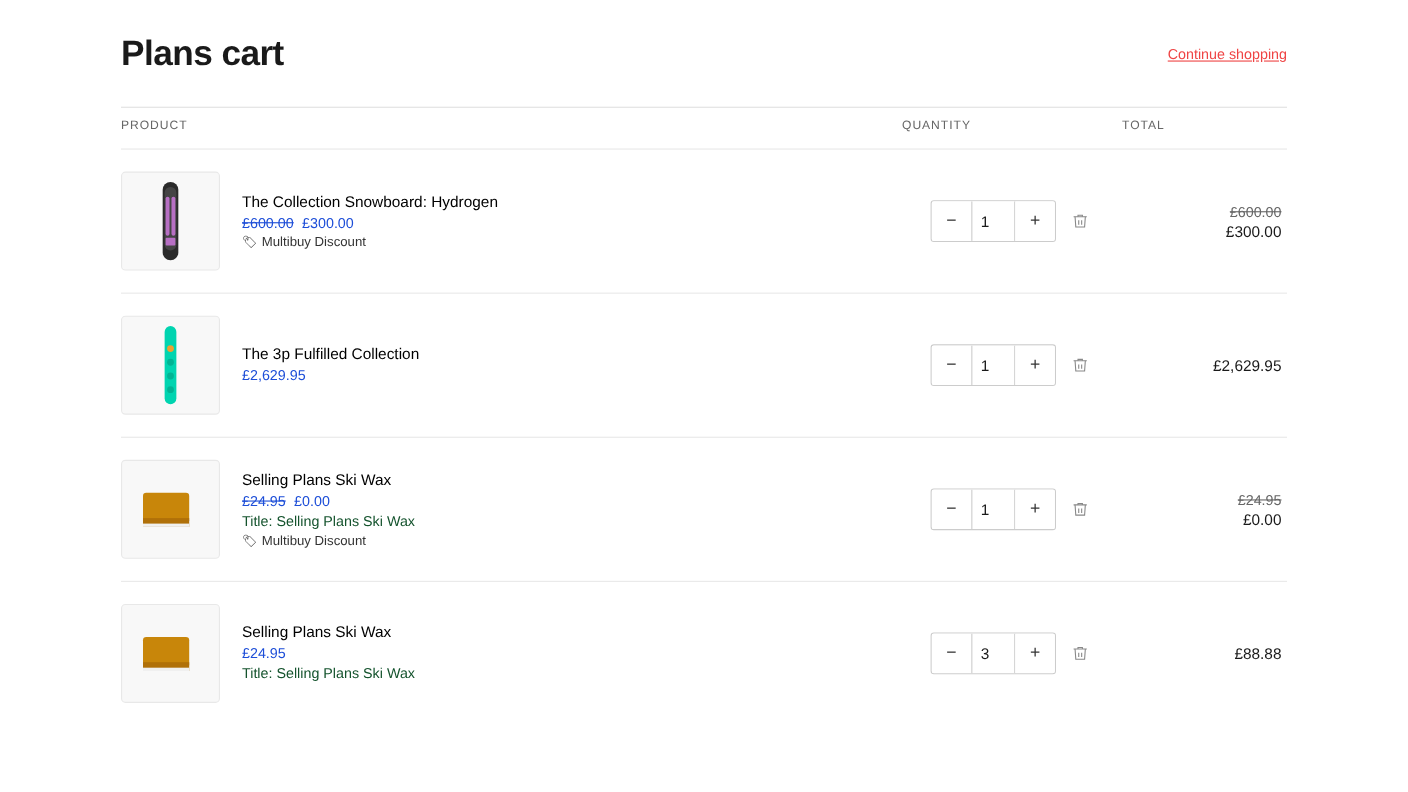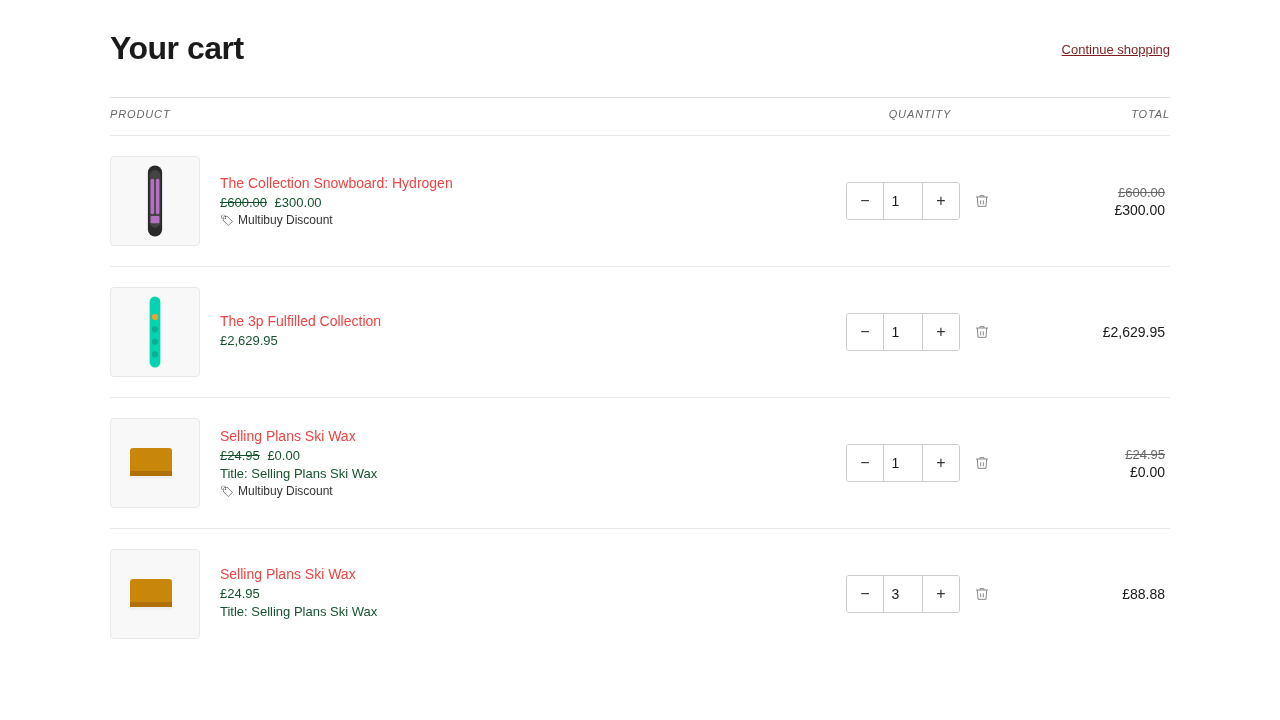--- a/index.html
+++ b/index.html
@@ -20,41 +20,40 @@
       align-items: flex-start;
       margin-bottom: 30px;
     }
     .page-title {
       font-size: 32px;
       font-weight: 600;
       letter-spacing: -0.5px;
     }
     .continue-shopping-link {
       font-size: 13px;
-      color: #7f1d1d;
+      color: #ef4444;
       text-decoration: underline;
       cursor: pointer;
       margin-top: 12px;
     }
     .cart-table-header {
       display: grid;
       grid-template-columns: 1fr 200px 150px;
       border-top: 1px solid #e0e0e0;
       padding: 10px 0;
       margin-bottom: 5px;
-      font-style: italic;
     }
     .col-header {
       font-size: 11px;
       letter-spacing: 0.08em;
       color: #666;
       text-transform: uppercase;
     }
-    .col-header.quantity { text-align: center; }
-    .col-header.total { text-align: right; }
+    .col-header.quantity { text-align: left; }
+    .col-header.total { text-align: left; }
     .cart-items { }
     .cart-item {
       display: grid;
       grid-template-columns: 1fr 200px 150px;
       align-items: center;
       border-top: 1px solid #e8e8e8;
       padding: 20px 0;
       min-height: 110px;
     }
     .product-info {
@@ -77,25 +76,25 @@
     .product-image-wrapper svg,
     .product-image-wrapper canvas {
       width: 70px;
       height: 80px;
     }
     .product-details { }
     .product-name {
       font-size: 14px;
       font-weight: 500;
       margin-bottom: 4px;
-      color: #ef4444;
+      color: #000000;
     }
     .product-price {
       font-size: 13px;
-      color: #14532d;
+      color: #1d4ed8;
       margin-bottom: 3px;
     }
     .price-original {
       text-decoration: line-through;
       margin-right: 4px;
     }
     .product-variant {
       font-size: 13px;
       color: #14532d;
       margin-bottom: 3px;
@@ -172,21 +171,21 @@
       text-decoration: line-through;
       display: block;
       margin-bottom: 2px;
     }
   </style>
 </head>
 <body>
 
 <div class="page-container">
   <div class="page-header">
-    <h1 class="page-title">Your cart</h1>
+    <h1 class="page-title">Plans cart</h1>
     <a class="continue-shopping-link">Continue shopping</a>
   </div>
 
   <div class="cart-table-header">
     <span class="col-header product">PRODUCT</span>
     <span class="col-header quantity">QUANTITY</span>
     <span class="col-header total">TOTAL</span>
   </div>
 
   <div class="cart-items" id="cart-items-container">

